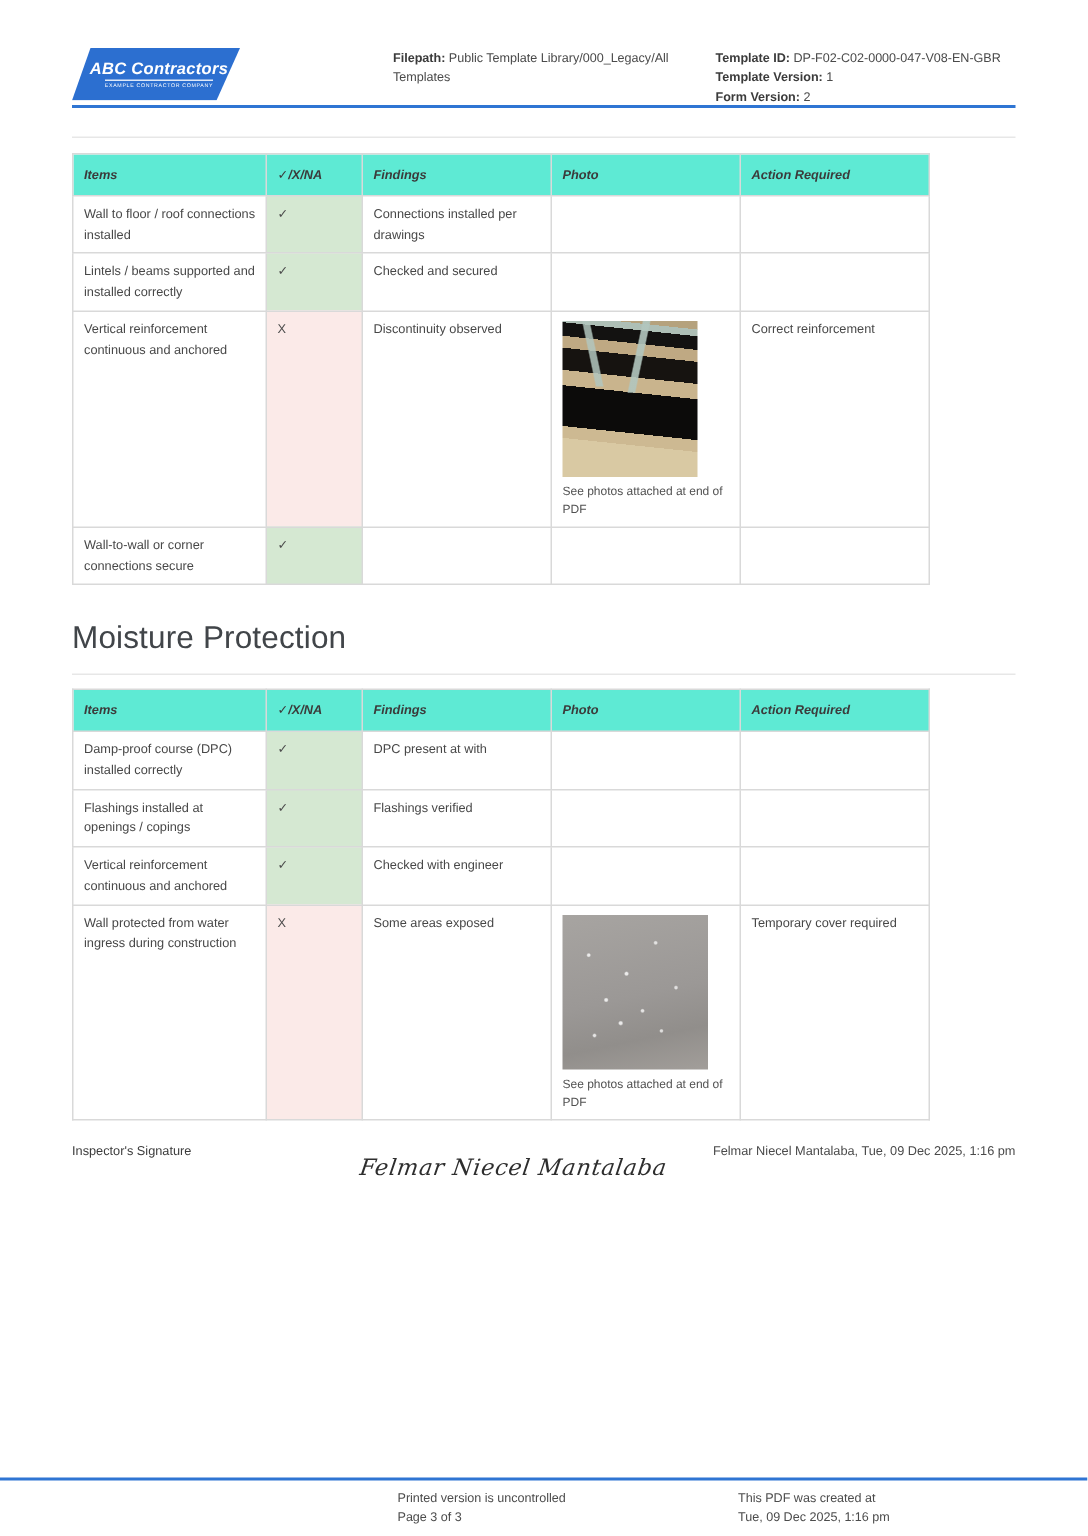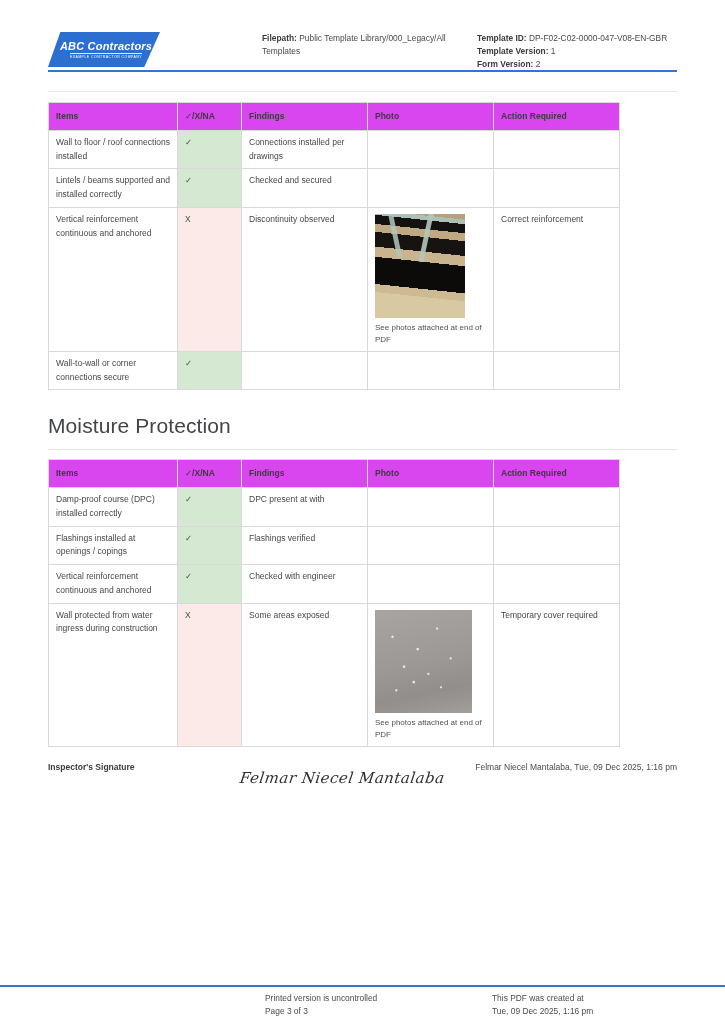--- a/index.html
+++ b/index.html
@@ -37,21 +37,21 @@
 
   
   table { border-collapse:collapse; table-layout:fixed; width:571px; margin-left:48px; }
   .tbl-1 { margin-top:10px; }
   .tbl-2 { margin-top:9px; }
   th,td {
     border:1px solid #d9d9d9; text-align:left; vertical-align:top;
     font-size:8.5px; line-height:1.62; padding:5px 7px; color:#474747;
     overflow-wrap:break-word;
   }
-  thead th { background:#d946ef; font-weight:700; color:#3b3b3b; padding:7px 7px 6px; }
+  thead th { background:#5eead4; font-weight:700; color:#3b3b3b; padding:7px 7px 6px;font-style:italic; }
   td.pass { background:#d5e8d2; }
   td.fail { background:#fbeae8; }
   td .status-glyph { color:#4d4d4d; }
 
   .photo { margin:1px 0 4px; }
   .photo-formwork {
     width:90px; height:104px;
     background:
       linear-gradient(102deg, transparent 53%, rgba(178,198,190,.9) 54% 58%, transparent 59%) top/100% 46% no-repeat,
       linear-gradient(78deg,  transparent 22%, rgba(178,198,190,.85) 23% 27%, transparent 28%) top/100% 42% no-repeat,
@@ -77,21 +77,21 @@
   .photo-caption { font-size:8px; line-height:1.5; color:#515151; width:112px; }
 
   
   .section-title {
     margin:24px 48px 0; font-size:21px; font-weight:400; color:#414549; letter-spacing:.1px;
   }
   .rule-under-title { margin-top:11px; }
 
   
   .signature { margin:15px 48px 0; position:relative; height:44px; }
-  .sig-label { font-size:8.5px; font-weight:700; color:#3b3b3b; }
+  .sig-label { font-size:8.5px; font-weight:400; color:#3b3b3b; }
   .sig-name {
     position:absolute; left:192px; top:7px;
     font-family:"DejaVu Serif","Liberation Serif",serif; font-style:italic;
     font-size:15px; color:#2e2e2e; transform:skewX(-8deg); letter-spacing:.5px;
   }
   .sig-meta { position:absolute; right:0; top:0; font-size:8.5px; color:#4a4a4a; }
 
   
   .footer { position:absolute; left:0; top:961px; width:725px;margin-top:24px; }
   .footer-line { height:2px; background:#2f75d3; width:725px; }

